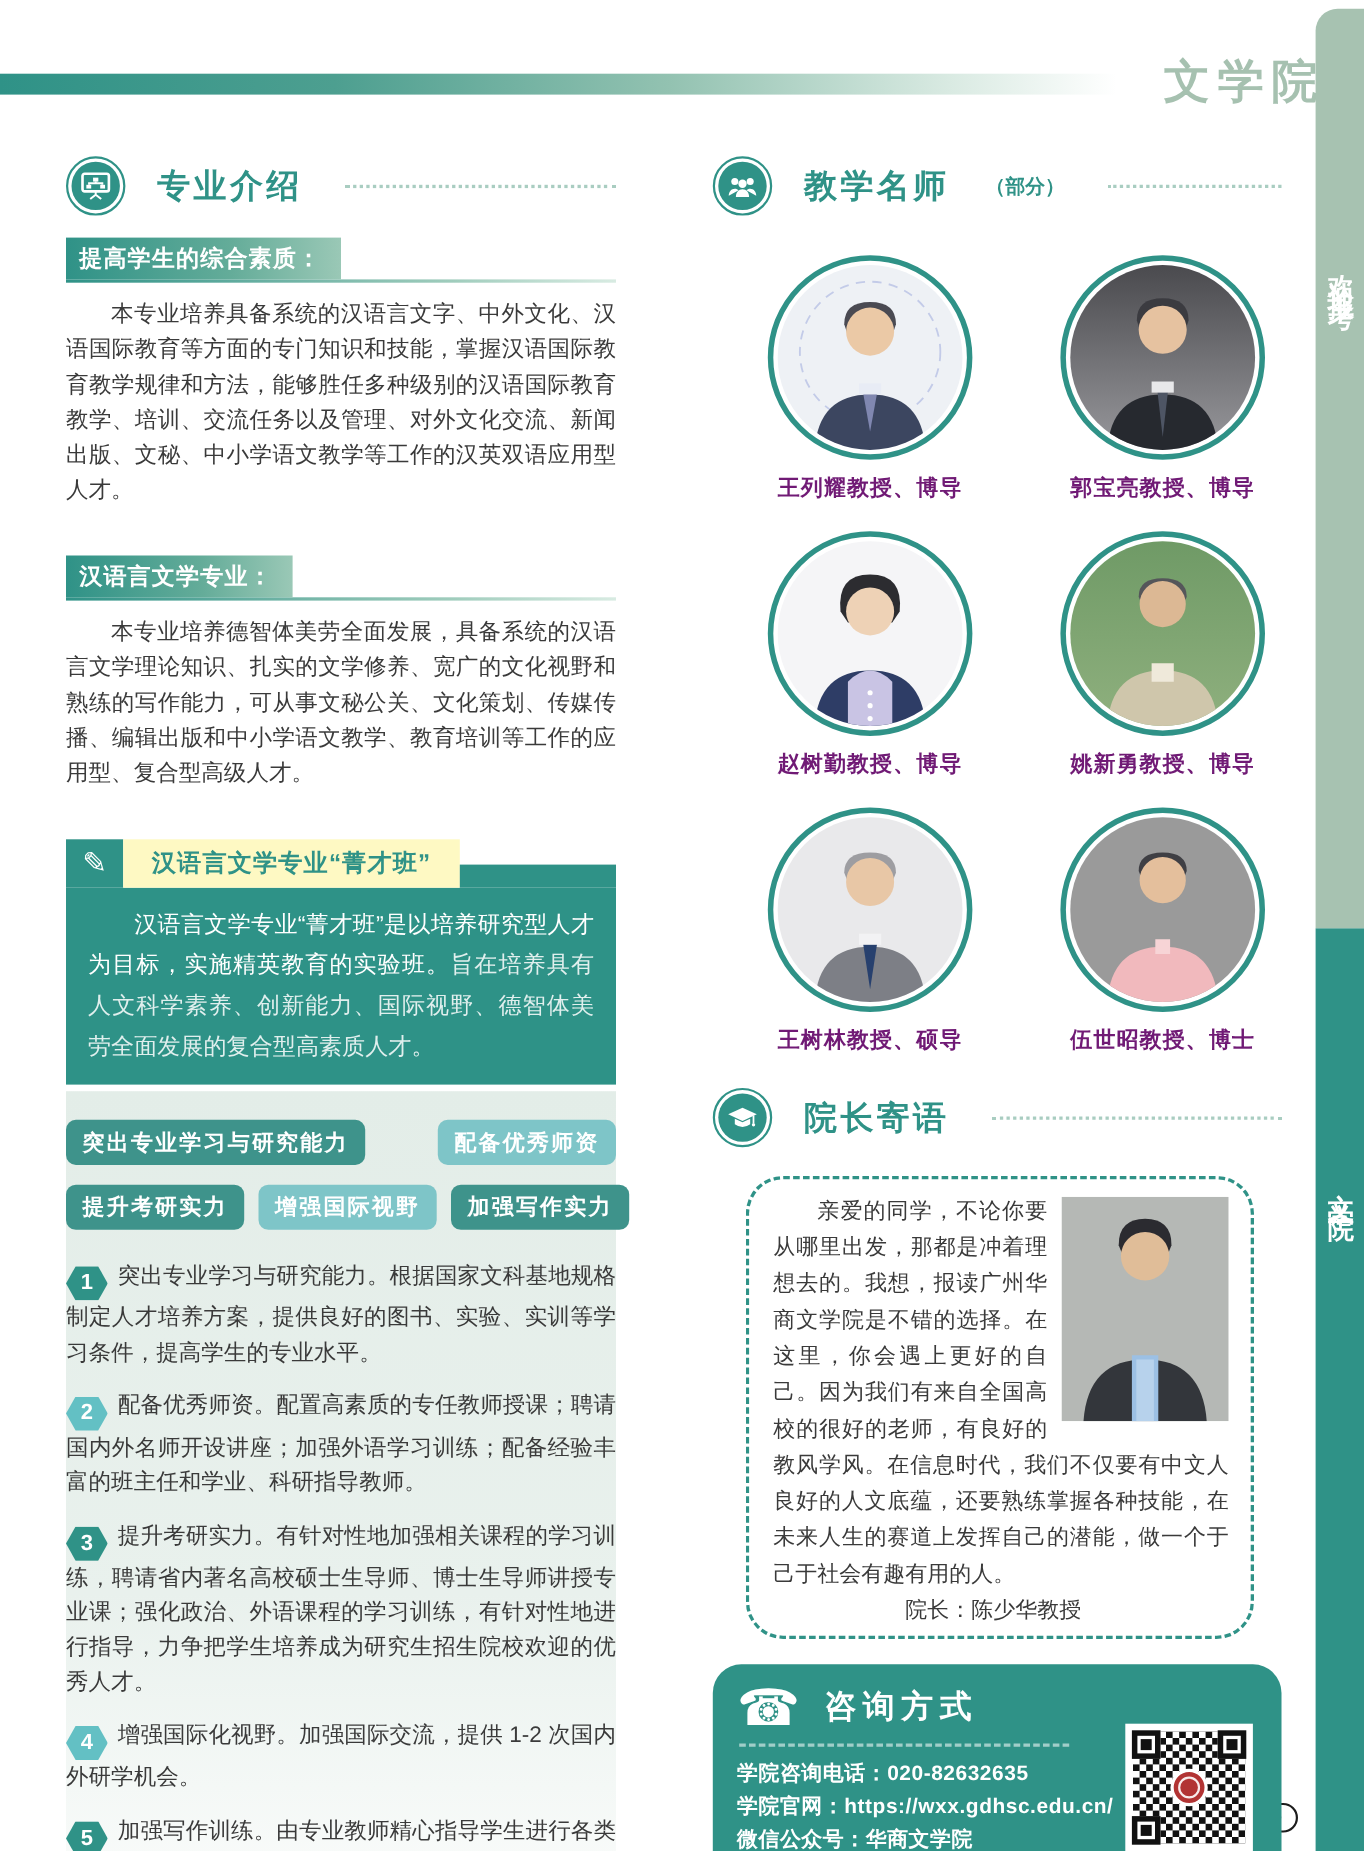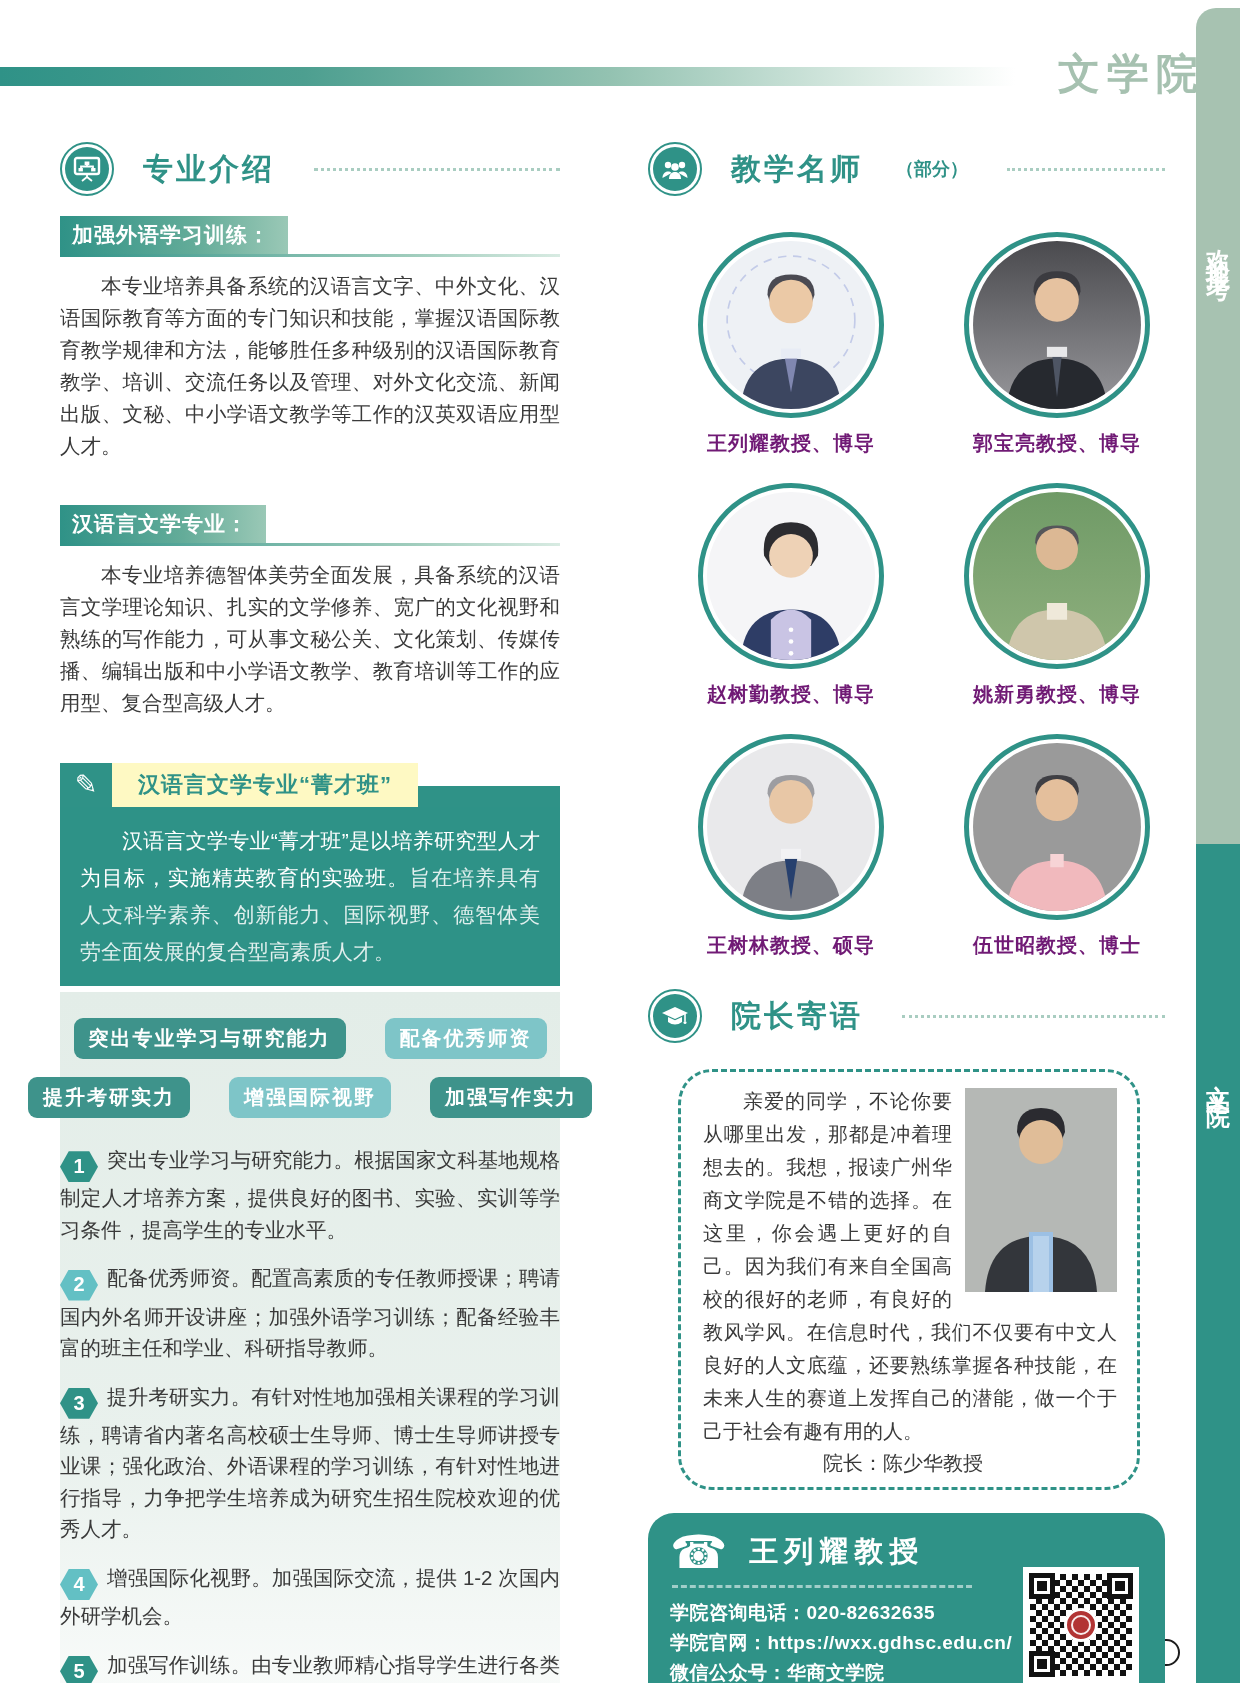--- a/index.html
+++ b/index.html
@@ -45,21 +45,21 @@
     color:#fff;font-size:27px;}
   .elite-label{background:#fef9c3;color:#2F9287;font-size:22px;font-weight:bold;display:flex;
     align-items:center;padding:0 26px;letter-spacing:1px;white-space:nowrap;text-align:center;}
   .elite-tail{flex:1;align-self:flex-end;height:21px;background:#2F9287;}
   .elite-box{background:#2E9287;padding:15px 20px 16px 20px;}
   .elite-box p{font-size:21px;line-height:37px;text-align:justify;text-indent:2em;color:#fff;}
   .elite-box .b{font-weight:normal;color:#ffffff;}
   .elite-box .r{color:rgba(255,255,255,0.85);}
   .elite-panel{margin-top:6px;background:linear-gradient(180deg,#E3EDE8 0%,#E9F1ED 55%,rgba(255,255,255,0) 97%);
     padding:26px 0 26px 0;}
-  .tag-row{display:flex;justify-content:center;gap:39px;margin-bottom:18px;}
+  .tag-row{display:flex;justify-content:space-between;gap:13px;margin-bottom:18px;}
   .tag{border-radius:9px;color:#fff;font-size:20px;font-weight:bold;padding:7px 15px;
     letter-spacing:2px;white-space:nowrap;}
   .tag.dark{background:#3E938B;}
   .tag.light{background:#7EC5C8;}
   .points{margin-top:26px;}
   .points p{font-size:20.5px;line-height:31.5px;color:#3a3a3a;text-align:justify;margin-bottom:17px;}
   .hex{display:inline-flex;width:38px;height:31px;align-items:center;justify-content:center;
     color:#fff;font-size:20px;font-weight:bold;margin-right:9px;vertical-align:-6px;
     clip-path:polygon(23% 0,77% 0,100% 50%,77% 100%,23% 100%,0 50%);}
   .hex.dark{background:#2F9287;}
@@ -127,21 +127,21 @@
           <rect x="19.1" y="14" width="4.4" height="3.4" fill="#fff"></rect>
           <path d="M15 11v2 M9 14v-1.5h12V14 M15 20v3 M10 27l5-4 5 4" stroke="#fff" stroke-width="1.8" fill="none"></path>
         </svg>
       </div>
     </div>
     <span class="sec-title">专业介绍</span>
     <div class="sec-dash"></div>
   </div>
 
   <div class="major-label-wrap">
-    <span class="major-badge">加强外语学习训练：</span>
+    <span class="major-badge">提高学生的综合素质：</span>
     <div class="major-rule"></div>
   </div>
   <p class="para">本专业培养具备系统的汉语言文字、中外文化、汉语国际教育等方面的专门知识和技能，掌握汉语国际教育教学规律和方法，能够胜任多种级别的汉语国际教育教学、培训、交流任务以及管理、对外文化交流、新闻出版、文秘、中小学语文教学等工作的汉英双语应用型人才。</p>
 
   <div class="major-label-wrap" style="margin-top:43px;">
     <span class="major-badge">汉语言文学专业：</span>
     <div class="major-rule"></div>
   </div>
   <p class="para">本专业培养德智体美劳全面发展，具备系统的汉语言文学理论知识、扎实的文学修养、宽广的文化视野和熟练的写作能力，可从事文秘公关、文化策划、传媒传播、编辑出版和中小学语文教学、教育培训等工作的应用型、复合型高级人才。</p>
 
@@ -317,21 +317,21 @@
           <path d="M34 74h8v28h-8z" fill="#b7d2ec"></path>
         </svg>
     </div>
     <p class="dean-text">亲爱的同学，不论你要从哪里出发，那都是冲着理想去的。我想，报读广州华商文学院是不错的选择。在这里，你会遇上更好的自己。因为我们有来自全国高校的很好的老师，有良好的教风学风。在信息时代，我们不仅要有中文人良好的人文底蕴，还要熟练掌握各种技能，在未来人生的赛道上发挥自己的潜能，做一个于己于社会有趣有用的人。</p>
     <div class="dean-sign">院长：陈少华教授</div>
   </div>
 
   <div class="contact">
     <div class="contact-head">
       <span class="phone-glyph">☎</span>
-      <span class="contact-title">王列耀教授</span>
+      <span class="contact-title">咨询方式</span>
     </div>
     <div class="contact-sep"></div>
     <div class="contact-line"><span>学院咨询电话：</span><span>020-82632635</span></div>
     <div class="contact-line"><span>学院官网：</span><a href="#">https://wxx.gdhsc.edu.cn/</a></div>
     <div class="contact-line"><span>微信公众号：</span><span>华商文学院</span></div>
     <div class="qr">
       <div class="cells">
         <div class="finder f1"></div>
           <div class="finder f2"></div>
           <div class="finder f3"></div>

